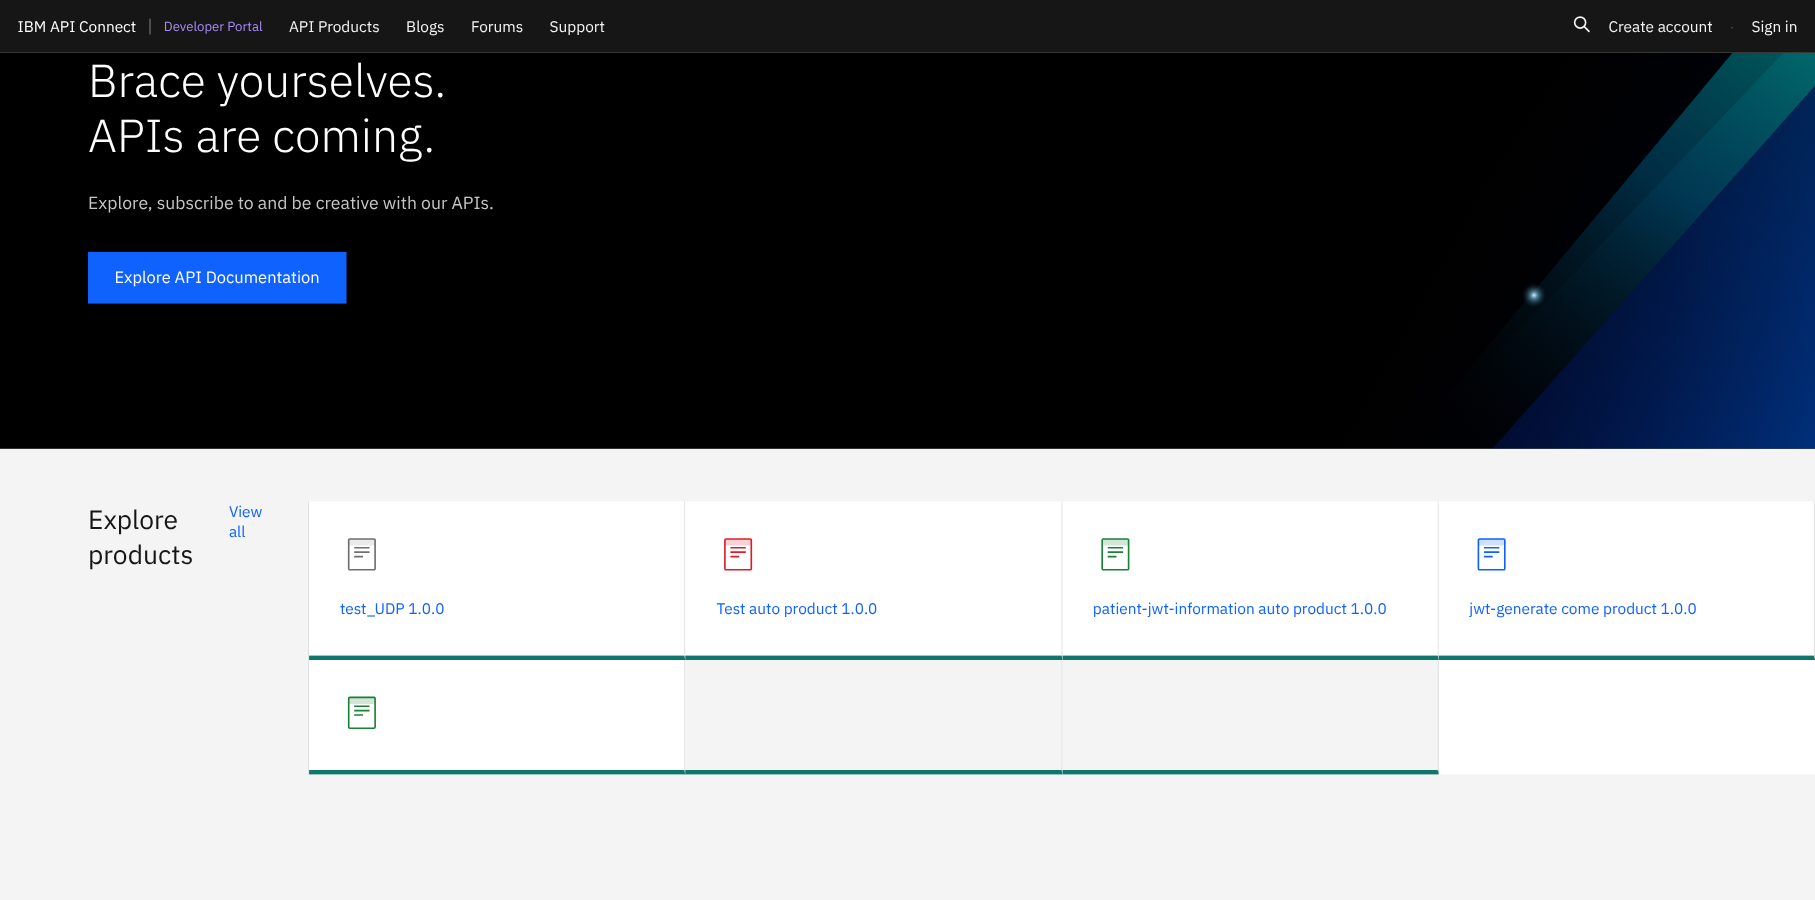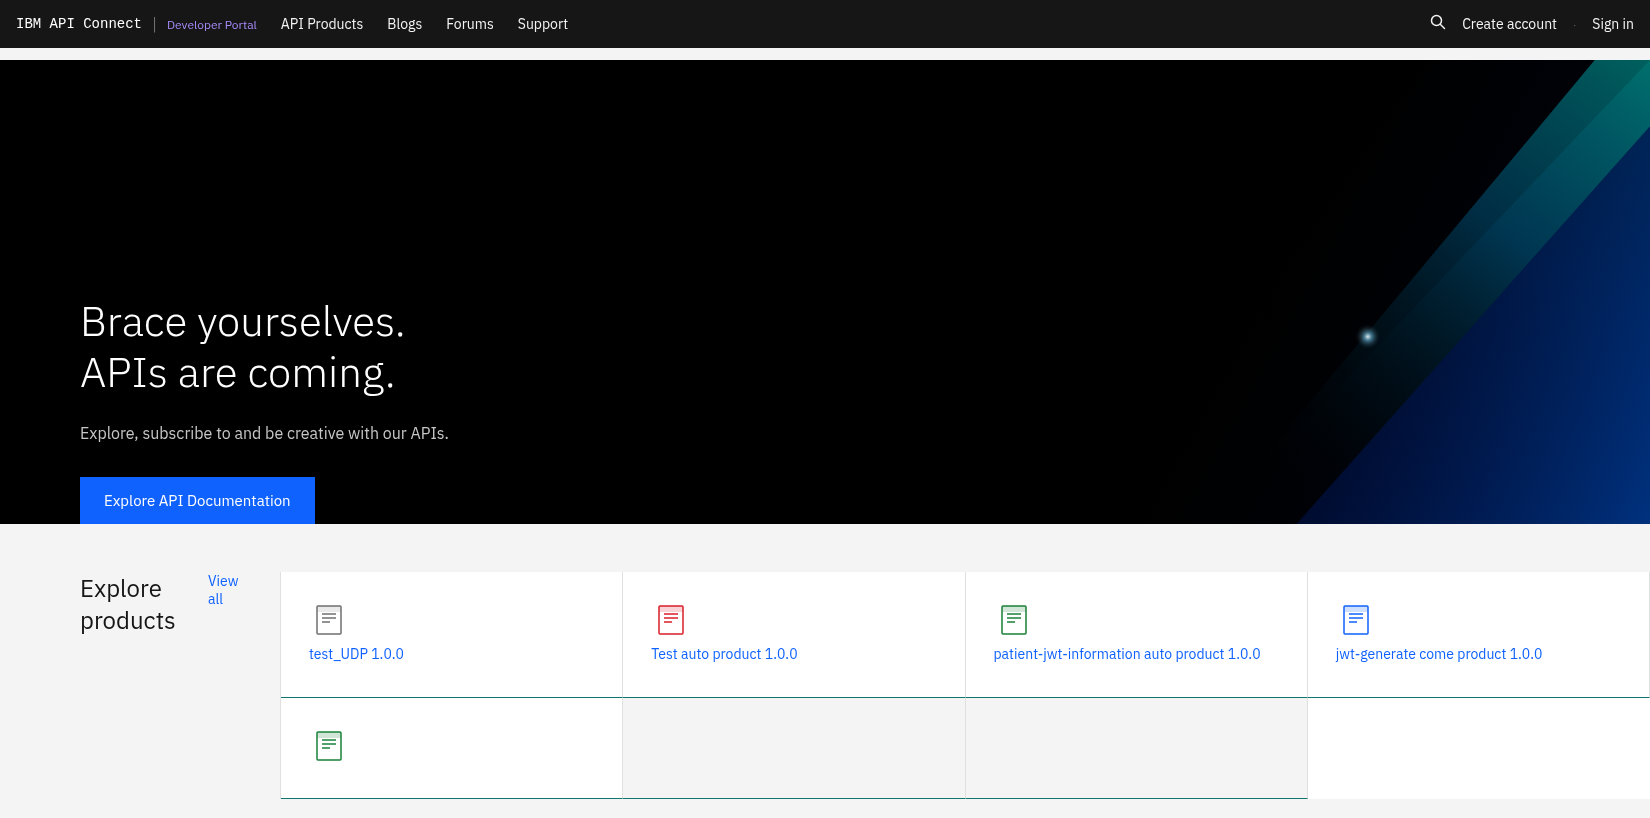--- a/index.html
+++ b/index.html
@@ -20,21 +20,20 @@
     .nav-brand {
       display: flex;
       align-items: center;
       gap: 0;
       white-space: nowrap;
     }
     .nav-brand-main {
       color: #fff;
       font-weight: 400;
       font-size: 14px;
-      font-family: Liberation Mono, monospace;
     }
     .nav-separator {
       color: #6f6f6f;
       margin: 0 10px;
       font-size: 16px;
     }
     .nav-brand-sub {
       color: #a78bfa;
       font-weight: 400;
       font-size: 12px;
@@ -75,25 +74,24 @@
     .nav-signin {
       color: #f4f4f4;
       text-decoration: none;
       font-size: 14px;
     }
 
     
     .hero {
       background: #000;
       position: relative;
-      height: 464px;
+      height: 360px;
       overflow: hidden;
       display: flex;
-      align-items: flex-end;
-      margin-top: 12px;
+      align-items: flex-start;
     }
     .hero-content {
       position: relative;
       z-index: 2;
       padding: 0 80px;
       max-width: 700px;
     }
     .hero-title {
       color: #fff;
       font-size: 42px;
@@ -160,24 +158,24 @@
       flex: 1;
       display: grid;
       grid-template-columns: repeat(4, 1fr);
       grid-template-rows: repeat(2, auto);
       background: #fff;
       border-left: 1px solid #e0e0e0;
     }
     .product-card {
       padding: 28px 28px 32px 28px;
       border-right: 1px solid #e0e0e0;
-      border-bottom: 1px solid #0f766e;
+      border-bottom: 4px solid #0f766e;
       display: flex;
       flex-direction: column;
-      gap: 5px;
+      gap: 20px;
       cursor: pointer;
       background: #fff;
     }
     .product-card.empty {
       background: #f4f4f4;
       cursor: default;
     }
     .product-icon {
       width: 40px;
       height: 40px;

